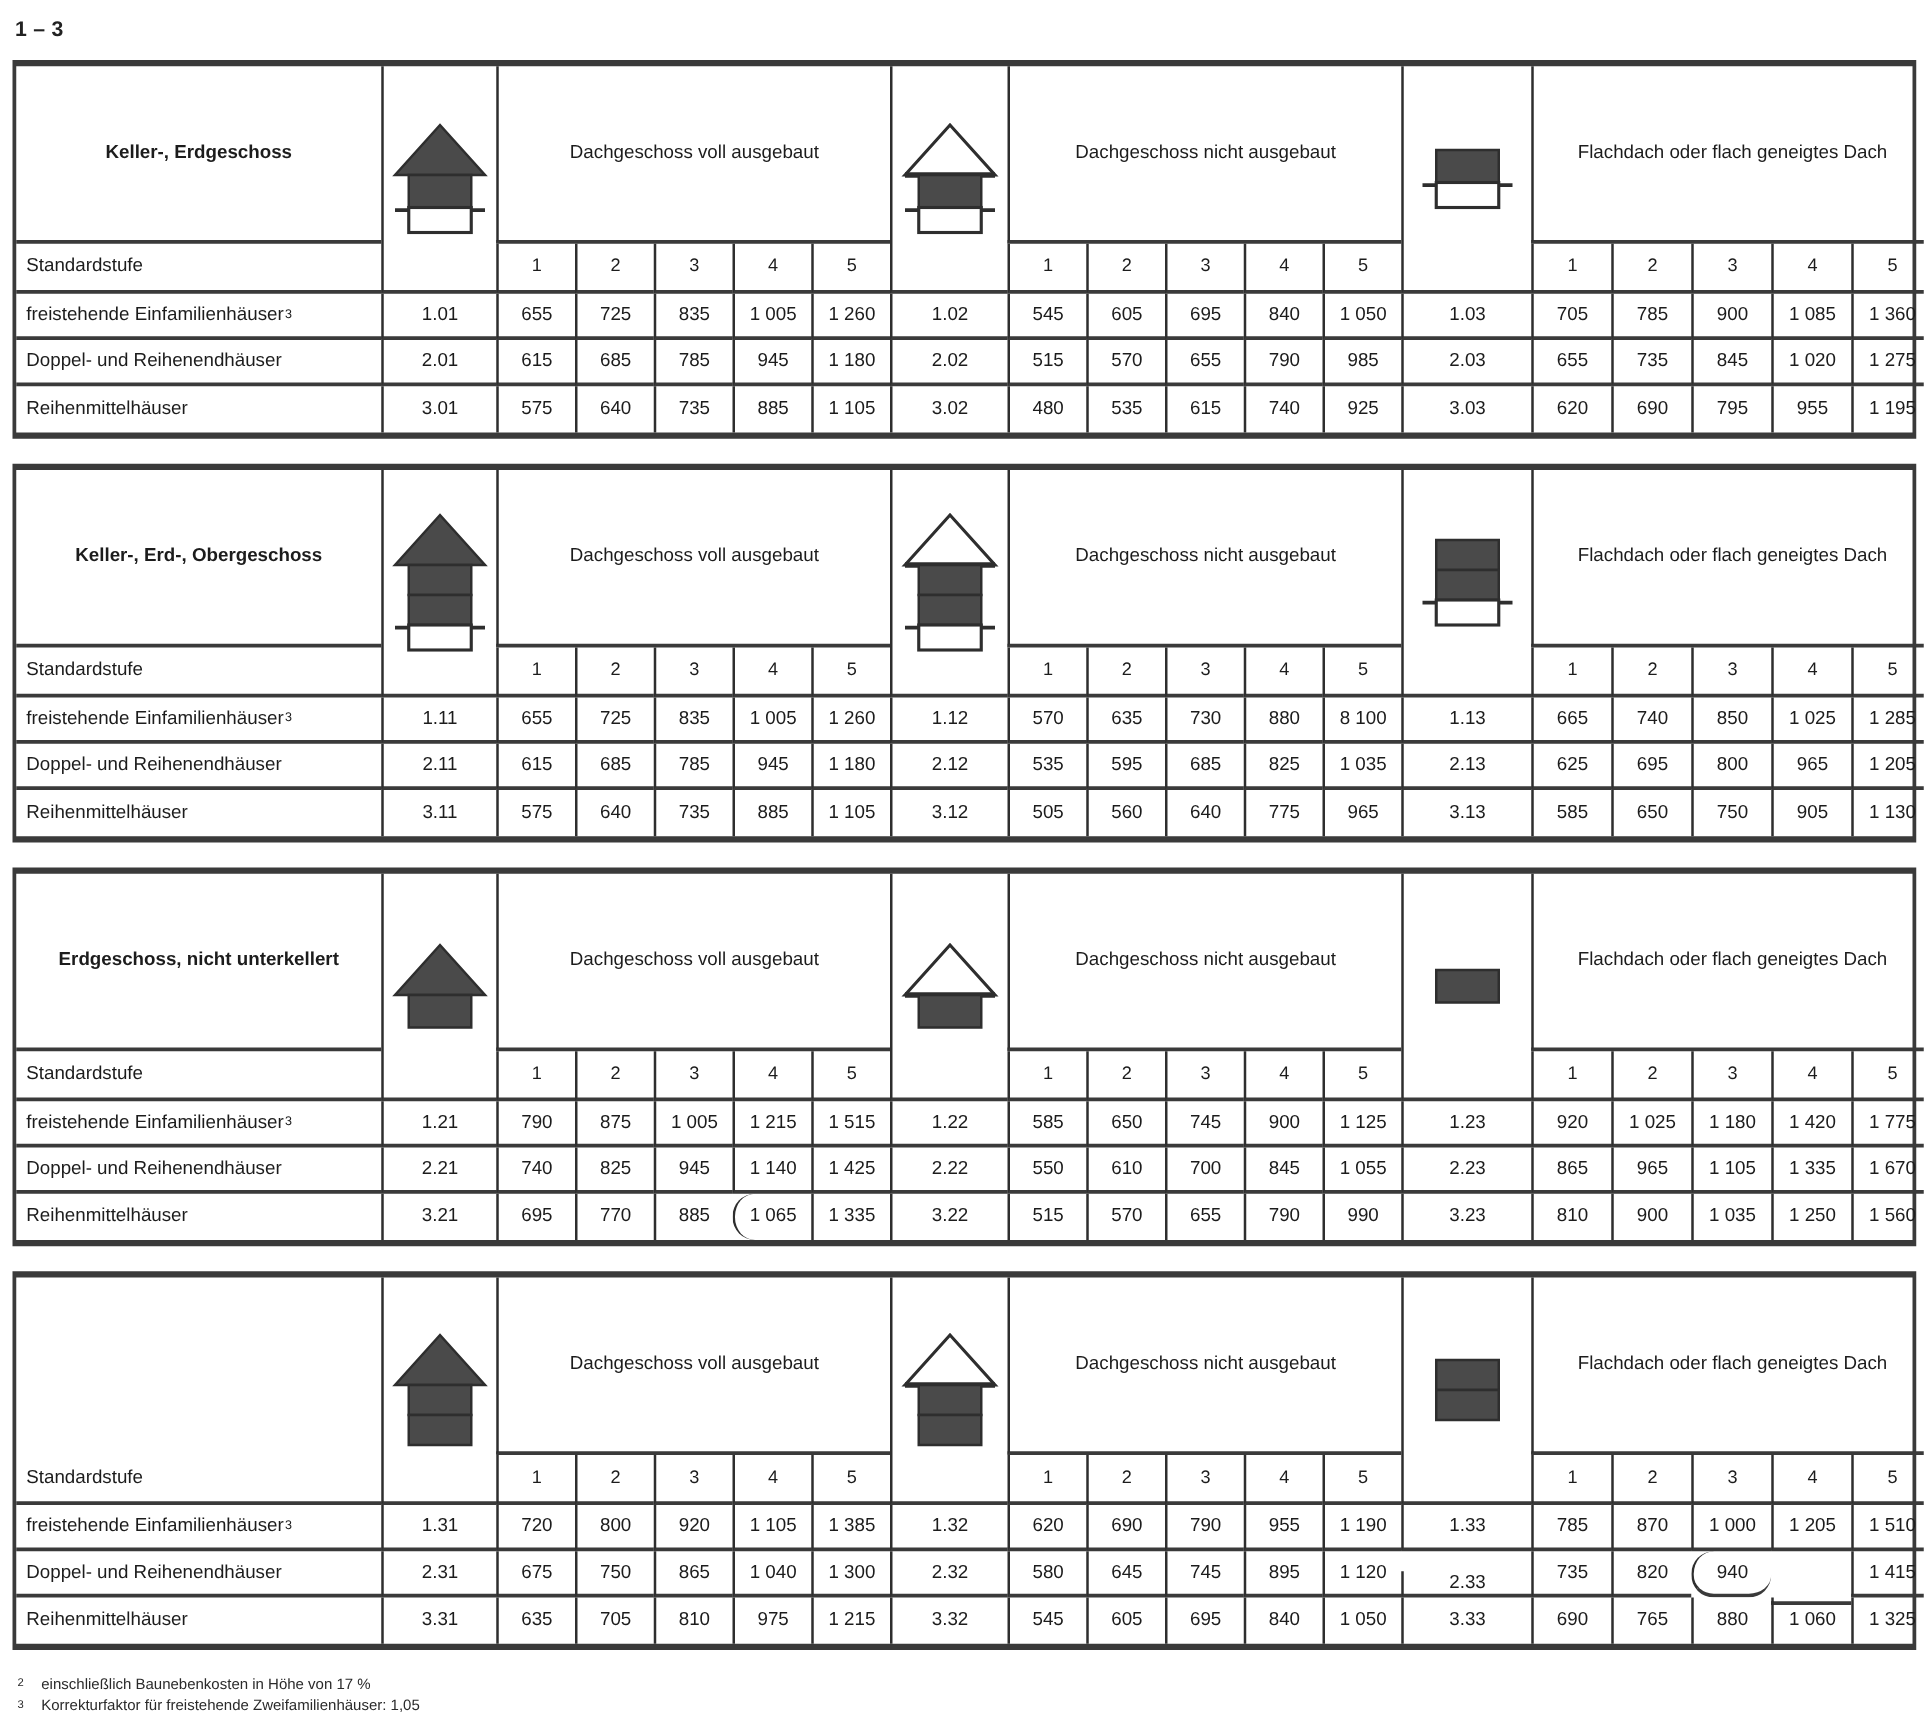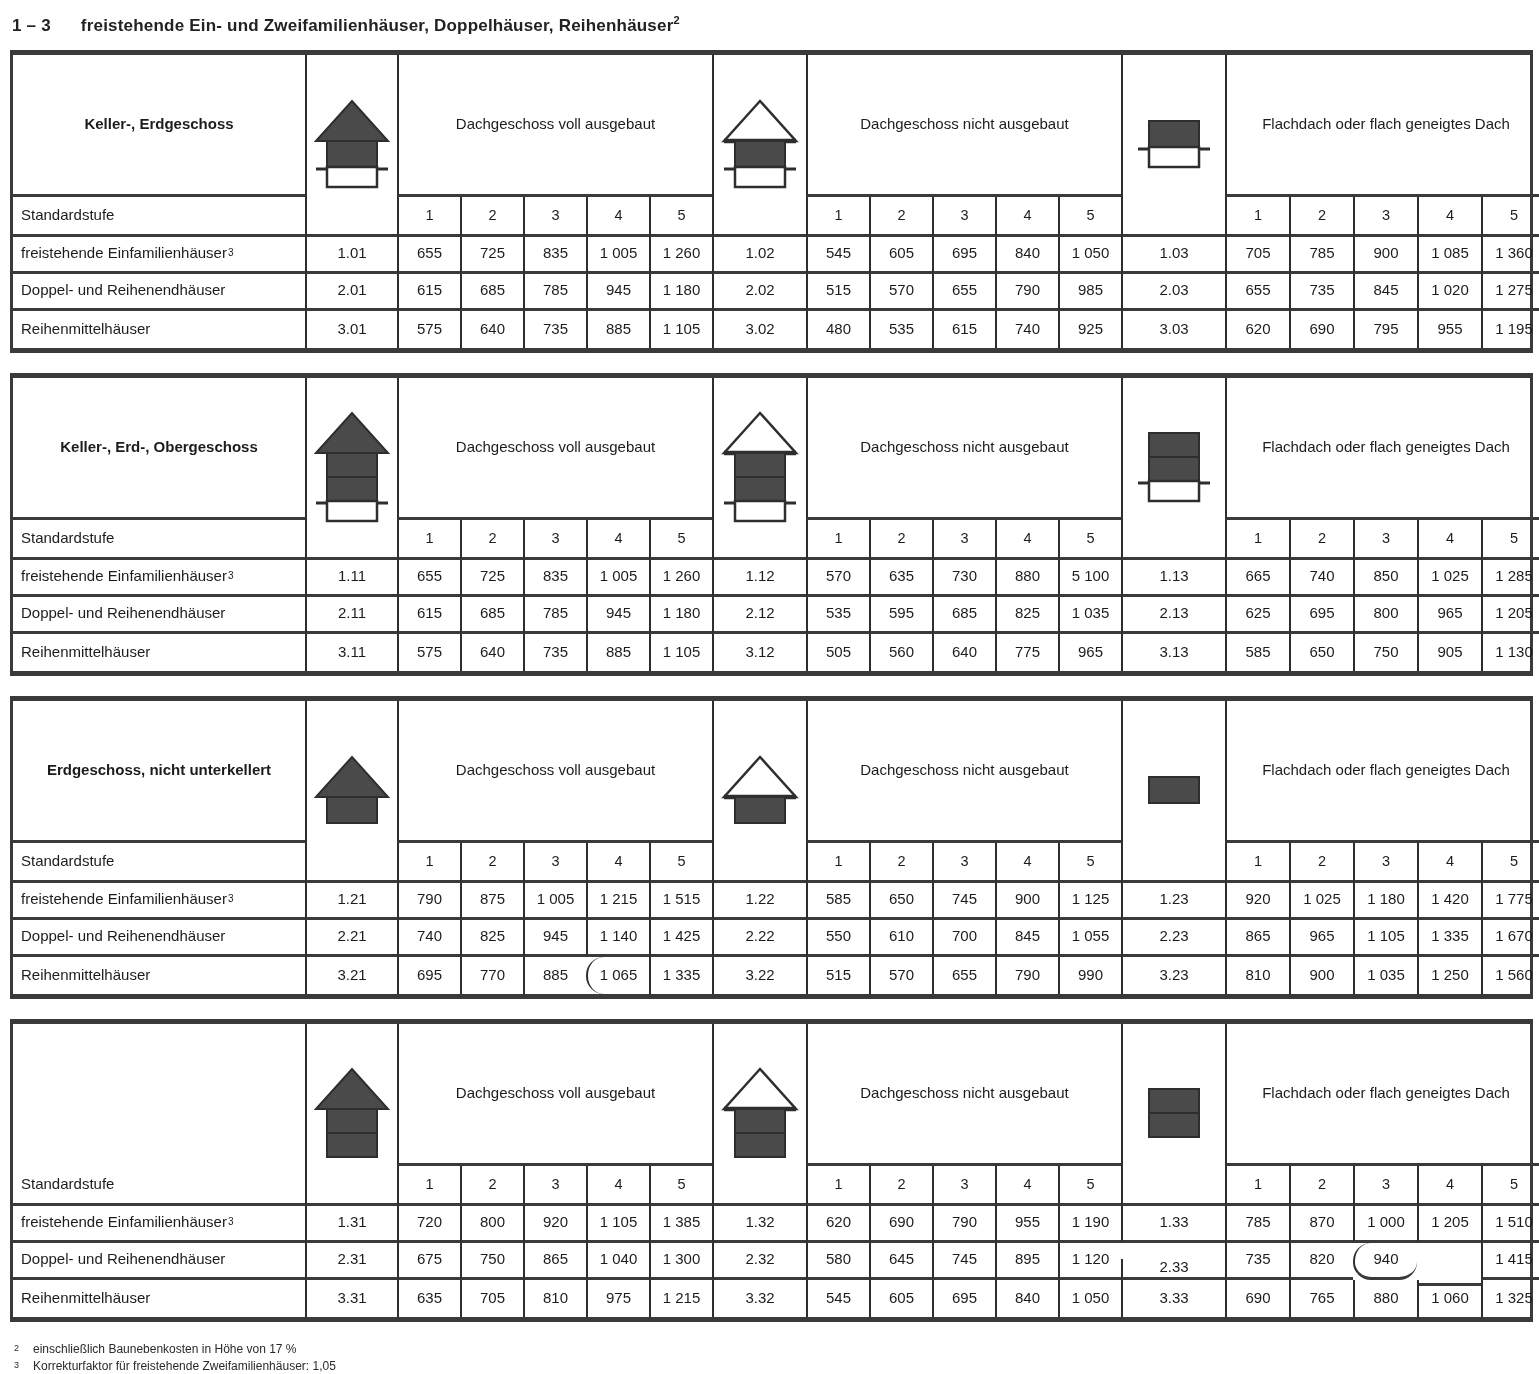--- a/index.html
+++ b/index.html
@@ -40,21 +40,20 @@
   .footnotes{margin:8px 0 0 4px;font-size:12px;color:#2a2a2a;}
   .footnote{display:flex;gap:14px;margin-bottom:3px;align-items:flex-start;}
   .footnote sup{font-size:9px;padding-top:1px;}
 </style>
 </head>
 <body>
 
 <div class="page">
   <div class="title">
     <span>1 – 3</span>
-    <span><span>freistehende Ein- und Zweifamilienhäuser, Doppelhäuser, Reihenhäuser</span><sup>2</sup></span>
   </div>
 
   <div id="blocks">
       <div class="block">
         <div class="cell label-head" style="grid-area: 1 / 1;">Keller-, Erdgeschoss</div>
         <div class="cell icon-cell bl" style="grid-area: 1 / 2 / span 2;">
           <svg width="86" height="98" viewBox="0 0 86 98" xmlns="http://www.w3.org/2000/svg">
             <polygon points="7,46 43,6 79,46" fill="#4a4a4a" stroke="#2e2e2e" stroke-width="2"></polygon>
             <rect x="18" y="46" width="50" height="26" fill="#4a4a4a" stroke="#2e2e2e" stroke-width="2"></rect>
             <line x1="7" y1="74" x2="18" y2="74" stroke="#2e2e2e" stroke-width="3"></line>
@@ -223,21 +222,21 @@
         <div class="cell num bl hsep" style="grid-area: 3 / 3;">655</div>
         <div class="cell num bl hsep" style="grid-area: 3 / 4;">725</div>
         <div class="cell num bl hsep" style="grid-area: 3 / 5;">835</div>
         <div class="cell num bl hsep" style="grid-area: 3 / 6;">1 005</div>
         <div class="cell num bl hsep" style="grid-area: 3 / 7;">1 260</div>
         <div class="cell num bl hsep" style="grid-area: 3 / 8;">1.12</div>
         <div class="cell num bl hsep" style="grid-area: 3 / 9;">570</div>
         <div class="cell num bl hsep" style="grid-area: 3 / 10;">635</div>
         <div class="cell num bl hsep" style="grid-area: 3 / 11;">730</div>
         <div class="cell num bl hsep" style="grid-area: 3 / 12;">880</div>
-        <div class="cell num bl hsep" style="grid-area: 3 / 13;">5 100</div>
+        <div class="cell num bl hsep" style="grid-area: 3 / 13;">8 100</div>
         <div class="cell num bl hsep" style="grid-area: 3 / 14;">1.13</div>
         <div class="cell num bl hsep" style="grid-area: 3 / 15;">665</div>
         <div class="cell num bl hsep" style="grid-area: 3 / 16;">740</div>
         <div class="cell num bl hsep" style="grid-area: 3 / 17;">850</div>
         <div class="cell num bl hsep" style="grid-area: 3 / 18;">1 025</div>
         <div class="cell num bl hsep" style="grid-area: 3 / 19;">1 285</div>
         <div class="cell row-label hsep" style="grid-area: 4 / 1;">
           <span class="label3">Doppel- und Reihenendhäuser</span>
         </div>
         <div class="cell num bl hsep" style="grid-area: 4 / 2;">2.11</div>

